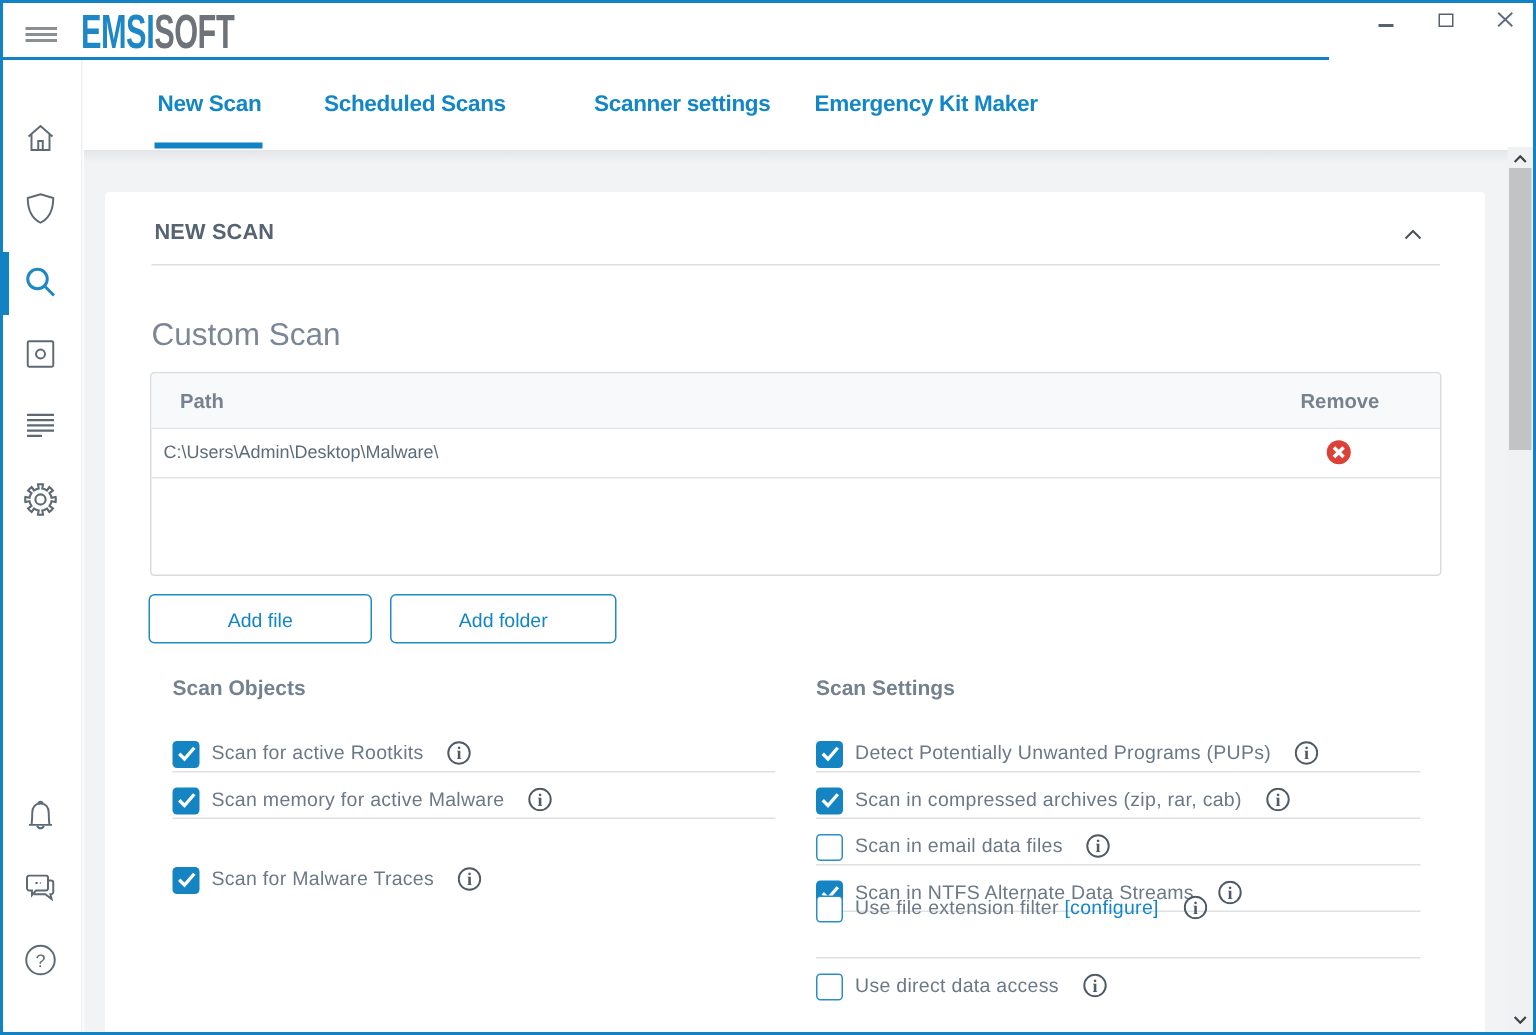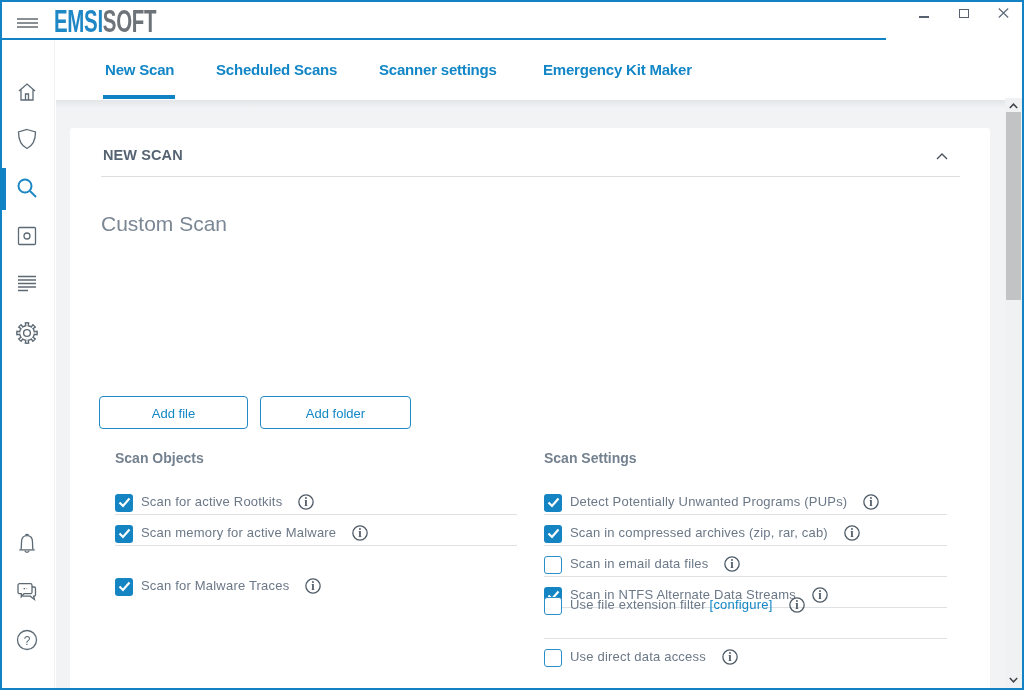--- a/index.html
+++ b/index.html
@@ -121,35 +121,48 @@
       </svg>
     <svg class="sideicon" style="top:589px" width="22" height="22" viewBox="0 0 22 22" fill="none" stroke="#5d6a74" stroke-width="1.3">
         <circle cx="11" cy="11" r="9.5"></circle>
         <text x="11" y="15.5" text-anchor="middle" font-size="12" fill="#5d6a74" stroke="none" font-family="Liberation Sans">?</text>
       </svg>
   </div>
 
   <div class="tabbar">
     <div class="tab" style="left:49px">New Scan</div>
     <div class="tab" style="left:160px">Scheduled Scans</div>
-    <div class="tab" style="left:323px">Scanner settings</div>
+    <div class="tab" style="left:340px">Scanner settings</div>
     <div class="tab" style="left:487px">Emergency Kit Maker</div>
     <div class="tabline"></div>
   </div>
 
   <div class="scrollarea">
     <div class="shadow"></div>
     <div class="card">
       <div class="h1" style="left:33px; top:19px;">NEW SCAN</div>
       <svg class="chev" width="12" height="7" viewBox="0 0 12 7" style="left:866px; top:25px;">
           <path d="M1 6 L6 1 L11 6" fill="none" stroke="#4a525b" stroke-width="1.4"></path>
         </svg>
       <div class="rule"></div>
       <div class="h2">Custom Scan</div>
 
+      <div class="tbl">
+        <div class="tblhead">
+            <div class="c1">Path</div>
+            <div class="c2">Remove</div>
+          </div>
+        <div class="tblrow">
+          <div class="path">C:\Users\Admin\Desktop\Malware\</div>
+          <svg class="delico" width="17" height="17" viewBox="0 0 17 17">
+              <circle cx="8.5" cy="8.5" r="8" fill="#da4237"></circle>
+              <path d="M5.3 5.3 L11.7 11.7 M11.7 5.3 L5.3 11.7" stroke="#fff" stroke-width="2.4"></path>
+            </svg>
+        </div>
+      </div>
 
       <div class="btn btn1">Add file</div>
       <div class="btn btn2">Add folder</div>
 
       <div class="sect sect1">Scan Objects</div>
       <div class="sect sect2">Scan Settings</div>
 
       <div class="cbrow" style="left:45px; top:359px;">
         <div class="cb on">
             <svg width="13" height="11" viewBox="0 0 13 11">

